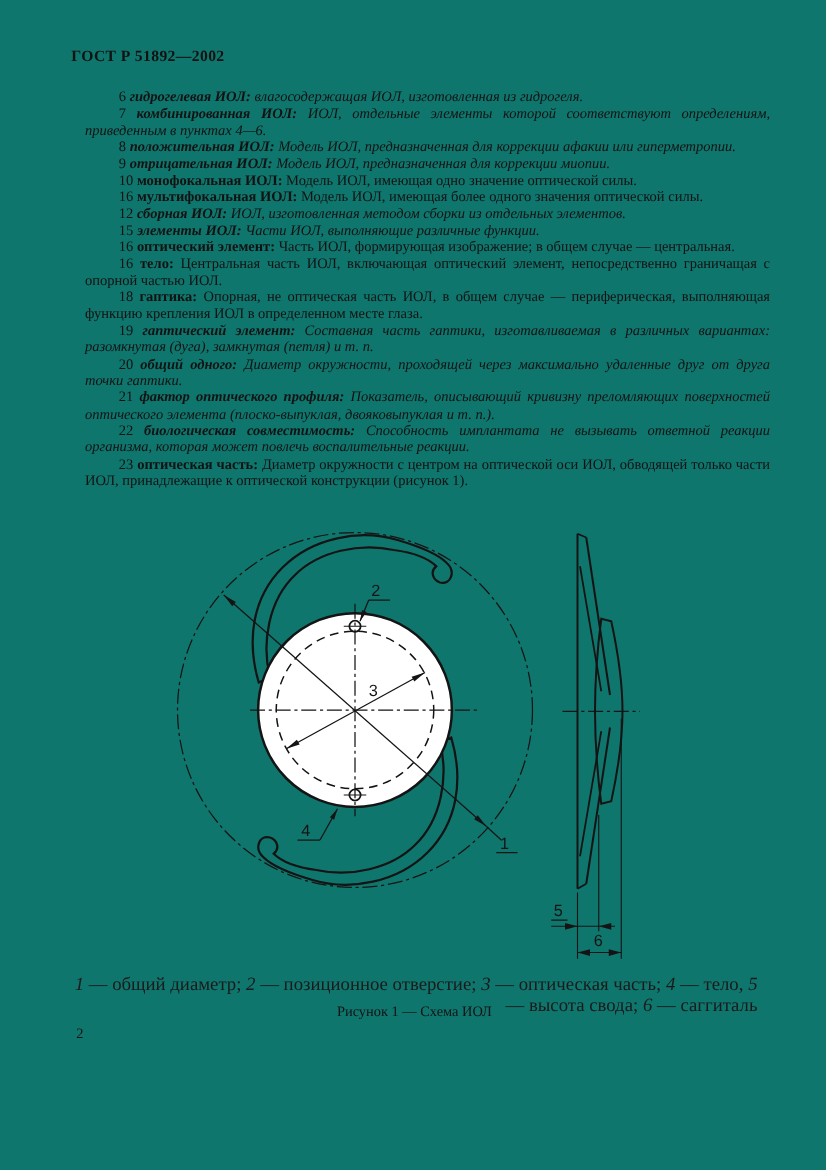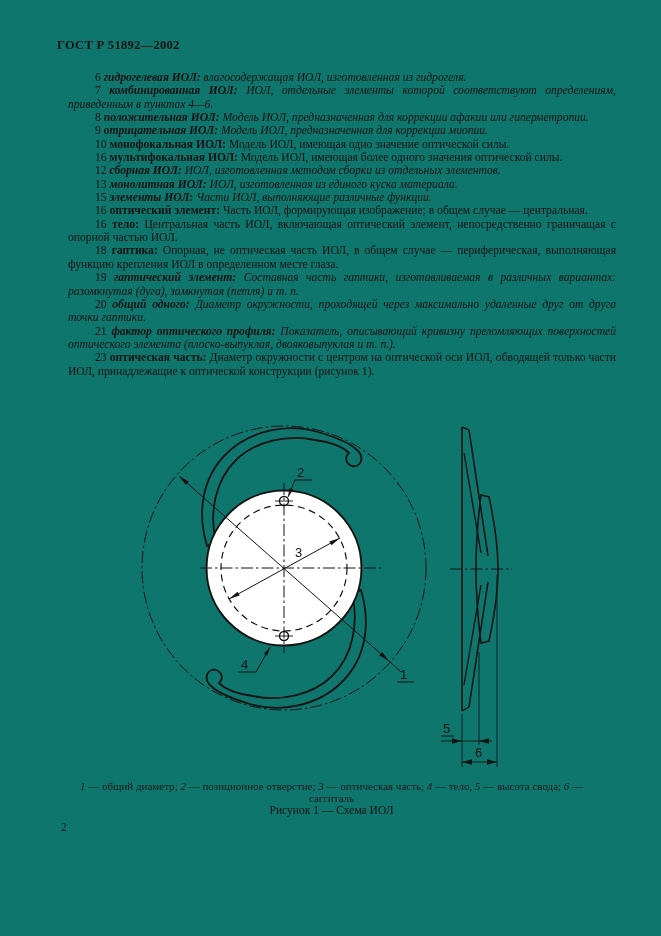--- a/index.html
+++ b/index.html
@@ -19,48 +19,48 @@
   .solid14{stroke-width:1.4;}
   .thin{stroke-width:1;}
   .xthin{stroke-width:0.9;}
   .cdashed{stroke-width:1.2;stroke-dasharray:7 4.5;}
   .cdashdot{stroke-width:1;stroke-dasharray:12 3 2.5 3;}
   .haptic{fill:#ffffff;stroke:#141414;stroke-width:1.8;}
   .lens-side{fill:#ffffff;stroke:#141414;stroke-width:1.6;}
   .hole{fill:#ffffff;stroke:#141414;stroke-width:1.4;}
   .arrow{fill:#141414;stroke:none;}
   .lbl{font-family:"Liberation Sans","DejaVu Sans",sans-serif;font-size:13px;fill:#141414;stroke:none;}
-  .legend{position:absolute;left:57px;top:780px;width:549px;text-align:center;font-size:11px;color:#1a1a1a;}
+  .legend{position:absolute;left:57px;top:780px;width:549px;text-align:right;font-size:15px;color:#1a1a1a;}
   .legend .lnum{font-style:italic;}
   .fig-caption{position:absolute;left:57px;top:804px;width:549px;text-align:center;font-size:11.5px;}
   .page-number{position:absolute;left:61px;top:821px;font-size:11.5px;}
 </style>
 </head>
 <body>
 
 <div class="page">
 
   <div class="doc-header">ГОСТ Р 51892—2002</div>
 
   <div class="defs" id="defs">
       <p class="item it"><span class="num">6</span>&nbsp;<b class="term">гидрогелевая ИОЛ:</b> <span class="def">влагосодержащая ИОЛ, изготовленная из гидрогеля.</span></p>
       <p class="item it"><span class="num">7</span>&nbsp;<b class="term">комбинированная ИОЛ:</b> <span class="def">ИОЛ, отдельные элементы которой соответствуют определениям, приведенным в пунктах 4—6.</span></p>
       <p class="item it"><span class="num">8</span>&nbsp;<b class="term">положительная ИОЛ:</b> <span class="def">Модель ИОЛ, предназначенная для коррекции афакии или гиперметропии.</span></p>
       <p class="item it"><span class="num">9</span>&nbsp;<b class="term">отрицательная ИОЛ:</b> <span class="def">Модель ИОЛ, предназначенная для коррекции миопии.</span></p>
       <p class="item"><span class="num">10</span>&nbsp;<b class="term">монофокальная ИОЛ:</b> <span class="def">Модель ИОЛ, имеющая одно значение оптической силы.</span></p>
       <p class="item"><span class="num">16</span>&nbsp;<b class="term">мультифокальная ИОЛ:</b> <span class="def">Модель ИОЛ, имеющая более одного значения оптической силы.</span></p>
       <p class="item it"><span class="num">12</span>&nbsp;<b class="term">сборная ИОЛ:</b> <span class="def">ИОЛ, изготовленная методом сборки из отдельных элементов.</span></p>
-      <p class="item it"><span class="num">13</span>&nbsp;<b class="term">монолитная ИОЛ:</b> <span class="def">ИОЛ, изготовленная из единого куска материала.</span></p>
       <p class="item it"><span class="num">15</span>&nbsp;<b class="term">элементы ИОЛ:</b> <span class="def">Части ИОЛ, выполняющие различные функции.</span></p>
       <p class="item"><span class="num">16</span>&nbsp;<b class="term">оптический элемент:</b> <span class="def">Часть ИОЛ, формирующая изображение; в общем случае — центральная.</span></p>
       <p class="item"><span class="num">16</span>&nbsp;<b class="term">тело:</b> <span class="def">Центральная часть ИОЛ, включающая оптический элемент, непосредственно граничащая с опорной частью ИОЛ.</span></p>
       <p class="item"><span class="num">18</span>&nbsp;<b class="term">гаптика:</b> <span class="def">Опорная, не оптическая часть ИОЛ, в общем случае — периферическая, выполняющая функцию крепления ИОЛ в определенном месте глаза.</span></p>
       <p class="item it"><span class="num">19</span>&nbsp;<b class="term">гаптический элемент:</b> <span class="def">Составная часть гаптики, изготавливаемая в различных вариантах: разомкнутая (дуга), замкнутая (петля) и т. п.</span></p>
       <p class="item it"><span class="num">20</span>&nbsp;<b class="term">общий одного:</b> <span class="def">Диаметр окружности, проходящей через максимально удаленные друг от друга точки гаптики.</span></p>
       <p class="item it"><span class="num">21</span>&nbsp;<b class="term">фактор оптического профиля:</b> <span class="def">Показатель, описывающий кривизну преломляющих поверхностей оптического элемента (плоско-выпуклая, двояковыпуклая и т. п.).</span></p>
+      <p class="item it"><span class="num">22</span>&nbsp;<b class="term">биологическая совместимость:</b> <span class="def">Способность имплантата не вызывать ответной реакции организма, которая может повлечь воспалительные реакции.</span></p>
       <p class="item"><span class="num">23</span>&nbsp;<b class="term">оптическая часть:</b> <span class="def">Диаметр окружности с центром на оптической оси ИОЛ, обводящей только части ИОЛ, принадлежащие к оптической конструкции (рисунок 1).</span></p>
     </div>
 
   <svg class="fig" width="661" height="366" viewBox="0 415 661 366">
 
     <g>
 
       <circle cx="284" cy="568" r="142" class="cdashdot"></circle>
 
       <path class="haptic" d="M207,546 C197,512 202,478 226,454 C250,430 288,423 318,432 C335,437 350,443 357,450

